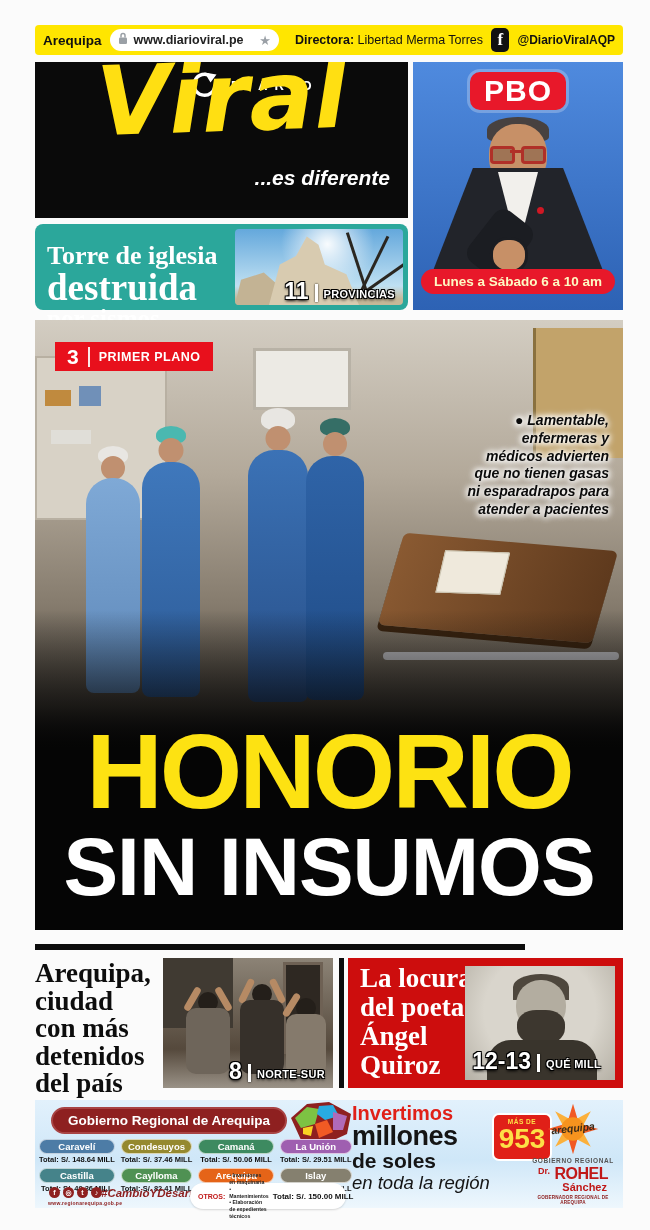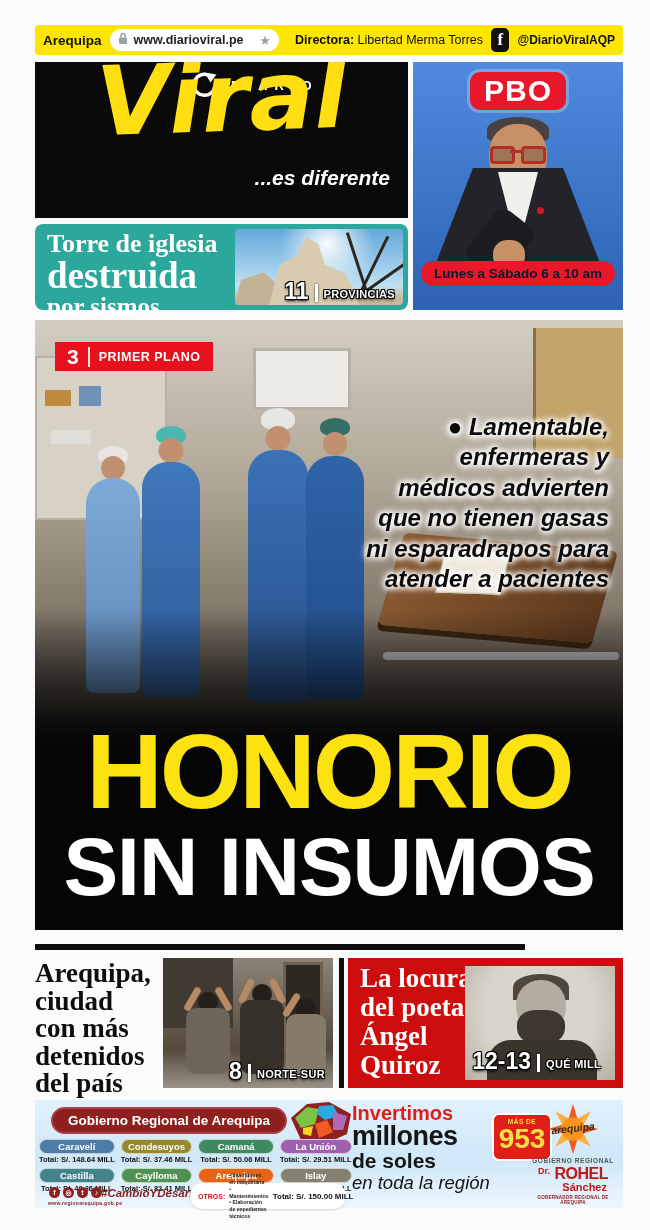--- a/index.html
+++ b/index.html
@@ -30,25 +30,25 @@
   .pbo-head{position:absolute;left:50%;top:62px;transform:translateX(-50%);width:58px;height:64px;background:#c79067;border-radius:46%;}
   .pbo-hair{position:absolute;left:50%;top:55px;transform:translateX(-50%);width:62px;height:25px;background:#474140;border-radius:50% 50% 20% 20%;}
   .pbo-glass{position:absolute;top:84px;width:19px;height:12px;border:3px solid #b03028;border-radius:4px;background:rgba(40,30,30,.25);}
   .pbo-gl{left:77px;} .pbo-gr{left:108px;}
   .pbo-bridge{position:absolute;left:97px;top:88px;width:12px;height:3px;background:#b03028;}
   .pbo-suit{position:absolute;left:50%;bottom:26px;transform:translateX(-50%);width:196px;height:116px;background:#22242a;clip-path:polygon(4% 100%,27% 0,73% 0,96% 100%);}
   .pbo-shirt{position:absolute;left:50%;bottom:60px;transform:translateX(-50%);width:40px;height:78px;background:#f2f0ec;clip-path:polygon(0 0,100% 0,50% 100%);}
   .pbo-pin{position:absolute;left:124px;bottom:96px;width:7px;height:7px;border-radius:50%;background:#d01824;}
   .pbo-sleeve{position:absolute;left:64px;bottom:34px;width:46px;height:64px;background:#1b1d22;transform:rotate(38deg);border-radius:12px;}
   .pbo-fist{position:absolute;left:80px;bottom:40px;width:32px;height:30px;background:#c79067;border-radius:45%;box-shadow:0 0 0 3px #1b1d22;}
-  .pbo-sched{position:absolute;left:50%;bottom:24px;transform:translateX(-50%);background:#e8182a;color:#0f172a;font-size:13.5px;font-weight:800;padding:5px 13px;border-radius:16px;white-space:nowrap;z-index:3;}
+  .pbo-sched{position:absolute;left:50%;bottom:16px;transform:translateX(-50%);background:#e8182a;color:#fef9c3;font-size:13.5px;font-weight:800;padding:5px 13px;border-radius:16px;white-space:nowrap;z-index:3;}
 
   
   #teaser-top{position:absolute;left:35px;top:224px;width:373px;height:86px;background:#2ba79b;border-radius:8px;}
-  .tt-text{position:absolute;left:12px;top:7px;color:#fff;font-family:"Liberation Serif",serif;font-weight:bold;line-height:1;}
+  .tt-text{position:absolute;left:12px;top:19px;color:#fff;font-family:"Liberation Serif",serif;font-weight:bold;line-height:1;}
   .tt-l1{font-size:26px;} .tt-l2{font-size:37px;} .tt-l3{font-size:25px;}
   .tt-img{position:absolute;right:5px;top:5px;width:168px;height:76px;border-radius:4px;overflow:hidden;background:linear-gradient(180deg,#64a8dc,#bfe0f2 75%,#c6b898 92%);}
   .tt-sun{position:absolute;inset:0;background:radial-gradient(circle at 55% 20%,rgba(255,255,255,.95),rgba(255,255,255,0) 42%);}
   .tt-ruin{position:absolute;left:34px;top:6px;width:90px;height:70px;background:#d8cbb0;clip-path:polygon(0 100%,12% 42%,30% 30%,42% 2%,55% 14%,62% 42%,86% 56%,100% 100%);}
   .tt-ruin2{position:absolute;left:0px;top:40px;width:60px;height:36px;background:#c3b394;clip-path:polygon(0 100%,10% 30%,48% 10%,74% 48%,100% 100%);}
   .tt-beam{position:absolute;background:#2a2620;width:3px;height:66px;}
   .tb1{right:28px;top:4px;transform:rotate(26deg);} .tb2{right:44px;top:2px;transform:rotate(-18deg);} .tb3{right:14px;top:14px;transform:rotate(55deg);}
 
   
   .page-tag{display:flex;align-items:flex-end;gap:6px;color:#fff;text-shadow:-1px -1px 0 #000,1px -1px 0 #000,-1px 1px 0 #000,1px 1px 0 #000,0 2px 3px #000;}
@@ -70,21 +70,21 @@
   .fig .head{position:absolute;left:50%;transform:translateX(-50%);border-radius:50%;background:#c09070;}
   .fig .body{position:absolute;left:50%;transform:translateX(-50%);border-radius:26px 26px 8px 8px;}
   .ph-table{position:absolute;left:356px;top:222px;width:214px;height:92px;background:linear-gradient(100deg,#8a5a32,#5c381c);transform:skew(-16deg,5deg);border-radius:6px;box-shadow:0 6px 0 #3a2410;}
   .ph-paper{position:absolute;left:46px;top:12px;width:62px;height:40px;background:#efe9dc;transform:rotate(-3deg);border:1px solid #c9c2ae;}
   .ph-rail{position:absolute;left:348px;top:332px;width:236px;height:8px;background:#b8b8bc;border-radius:4px;}
   .ph-fade{position:absolute;left:0;right:0;bottom:0;height:150px;background:linear-gradient(180deg,rgba(5,5,5,0),#050505 92%);}
   .main-tag{position:absolute;left:20px;top:22px;background:#e8101c;color:#fff;display:flex;align-items:center;padding:4px 12px;gap:9px;z-index:4;}
   .mt-num{font-size:21px;font-weight:800;line-height:1;}
   .mt-sep{width:2px;height:20px;background:#fff;opacity:.9;}
   .mt-label{font-size:12.5px;font-weight:800;letter-spacing:.5px;}
-  .deck{position:absolute;right:14px;top:92px;width:252px;text-align:right;font-size:24px;font-weight:800;font-style:italic;color:#0b0b0b;line-height:1.27;text-shadow:0 0 5px #fff,0 0 7px #fff,0 0 10px #fff,0 1px 7px #fff;z-index:4;}
+  .deck{position:absolute;right:14px;top:92px;width:252px;text-align:right;font-size:14px;font-weight:800;font-style:italic;color:#0b0b0b;line-height:1.27;text-shadow:0 0 5px #fff,0 0 7px #fff,0 0 10px #fff,0 1px 7px #fff;z-index:4;}
   .hl1{position:absolute;left:0;right:0;top:398px;text-align:center;font-size:106px;font-weight:800;color:#fde212;letter-spacing:-3px;line-height:1;z-index:4;}
   .hl2{position:absolute;left:0;right:0;top:506px;text-align:center;font-size:82px;font-weight:800;color:#fff;letter-spacing:-1px;line-height:1;z-index:4;}
 
   
   #divider{position:absolute;left:35px;top:944px;width:490px;height:6px;background:#0d0d0d;}
   #tl-head{position:absolute;left:35px;top:960px;width:132px;font-family:"Liberation Serif",serif;font-weight:bold;font-size:27px;line-height:1.02;color:#0d0d0d;}
   #tl-photo{position:absolute;left:163px;top:958px;width:170px;height:130px;overflow:hidden;background:linear-gradient(180deg,#8c8376,#55493c 70%,#9a9287);}
   .dt-panel{position:absolute;left:0;top:0;width:70px;height:70px;background:#403a32;}
   .dt-door{position:absolute;right:10px;top:4px;width:34px;height:86px;background:#2e2822;border:3px solid #6e6154;}
   .dfig{position:absolute;}

